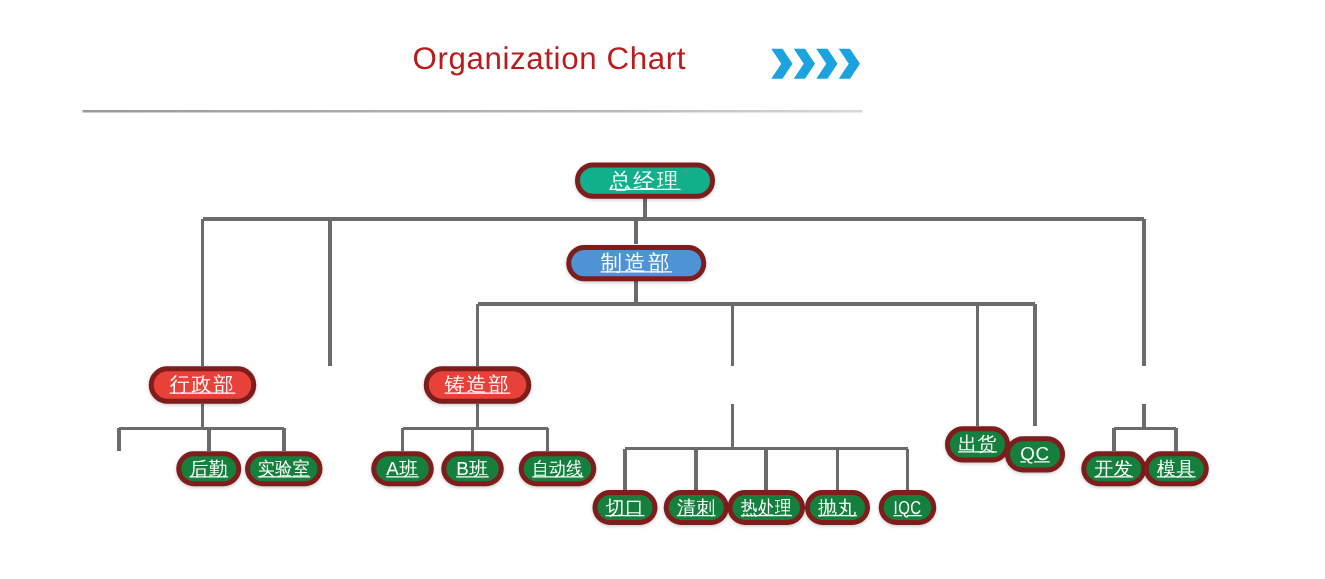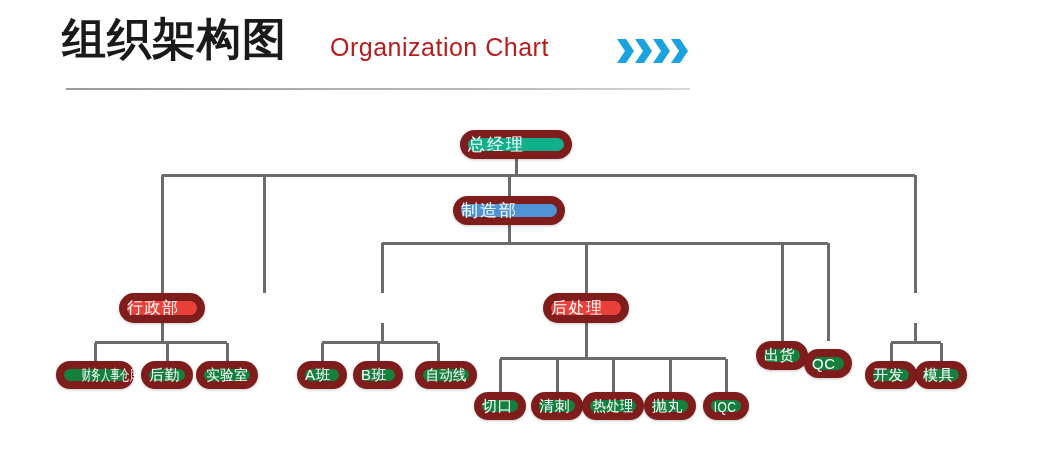--- a/index.html
+++ b/index.html
@@ -64,29 +64,30 @@
     left: 0; top: 0;
     width: 1060px; height: 463px;
   }
 
   
   .node {
     position: absolute;
     box-sizing: border-box;
     display: flex;
     align-items: center;
-    justify-content: flex-start;
+    justify-content: center;
     color: #ffffff;
     background: #e8413a;
-    border: 8px solid #7f1d1d;
+    border: 4px solid #7f1d1d;
     border-radius: 999px;
     box-shadow: 0 1px 3px rgba(0,0,0,0.22);
     white-space: nowrap;
     letter-spacing: 0.5px;
     z-index: 5;
+    text-decoration: underline;
   }
   .node.level-0 {
     background: #11b08a;
     font-size: 17px;
     letter-spacing: 2px;
   }
   .node.level-1 {
     background: #4e93d6;
     font-size: 17px;
     letter-spacing: 2px;
@@ -104,21 +105,20 @@
   .node .lbl {
     display: block;
     transform-origin: center center;
   }
 </style>
 </head>
 <body>
 
 <div id="header">
 
-  <div id="title-cn">组织架构图</div>
 
   <div id="title-en">Organization Chart</div>
 
   <div id="arrows">
     <svg width="76" height="28" viewBox="0 0 76 28" xmlns="http://www.w3.org/2000/svg">
       <g fill="#1ba3e0">
         <path d="M1 2 h9 l8 12 -8 12 h-9 l8 -12 z"></path>
         <path d="M19 2 h9 l8 12 -8 12 h-9 l8 -12 z"></path>
         <path d="M37 2 h9 l8 12 -8 12 h-9 l8 -12 z"></path>
         <path d="M55 2 h9 l8 12 -8 12 h-9 l8 -12 z"></path>
@@ -168,32 +168,29 @@
 
 <div class="node level-0" style="left: 460px; top: 129.5px; width: 112px; height: 29px;">
       <span class="lbl">总经理</span>
     </div>
     <div class="node dept" style="left: 119px; top: 293px; width: 86px; height: 30px;">
       <span class="lbl">行政部</span>
     </div>
     <div class="node level-1" style="left: 453px; top: 195.5px; width: 112px; height: 29px;">
       <span class="lbl">制造部</span>
     </div>
-    <div class="node dept" style="left: 543px; top: 293px; width: 86px; height: 30px;">
-      <span class="lbl">后处理</span>
+    <div class="node dept" style="left: 339px; top: 293px; width: 86px; height: 30px;">
+      <span class="lbl">铸造部</span>
     </div>
     <div class="node leaf" style="left: 756px; top: 340.5px; width: 52px; height: 29px;">
       <span class="lbl">出货</span>
     </div>
     <div class="node leaf" style="left: 804px; top: 349px; width: 48px; height: 29px;">
       <span class="lbl">QC</span>
     </div>
-    <div class="node leaf" style="left: 56px; top: 361px; width: 78px; height: 28px;">
-      <span class="lbl" style="transform: scaleX(0.62);">财务人事仓库</span>
-    </div>
     <div class="node leaf" style="left: 141px; top: 361px; width: 52px; height: 28px;">
       <span class="lbl">后勤</span>
     </div>
     <div class="node leaf" style="left: 196px; top: 361px; width: 62px; height: 28px;">
       <span class="lbl" style="transform: scaleX(0.9);">实验室</span>
     </div>
     <div class="node leaf" style="left: 297px; top: 361px; width: 50px; height: 28px;">
       <span class="lbl">A班</span>
     </div>
     <div class="node leaf" style="left: 353px; top: 361px; width: 50px; height: 28px;">

